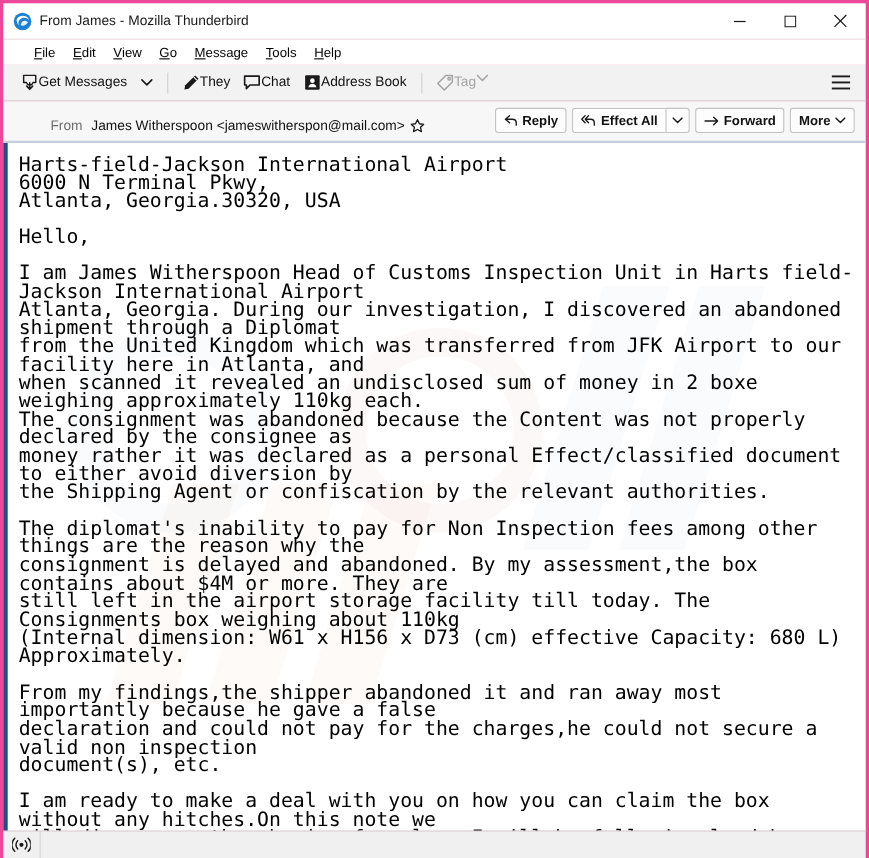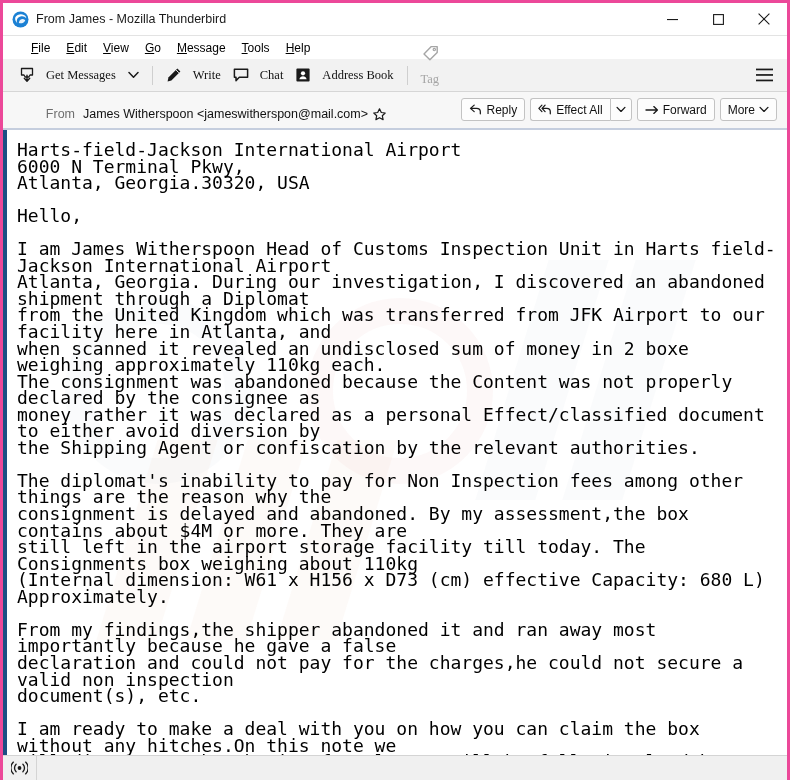--- a/index.html
+++ b/index.html
@@ -71,30 +71,29 @@
     height: 33px;
     background: #f2f2f2;
     border-bottom: 1px solid #d6d6d6;
     display: flex;
     align-items: center;
     padding: 0 6px 0 10px;
     flex: 0 0 auto;
   }
   .tbtn {
     display: flex;
-    align-items: flex-end;
-    gap: 11px;
+    align-items: flex-start;
+    gap: 0;
     font-size: 12.5px;
     color: #121212;
     padding: 3px 6px;
     border-radius: 3px;
     white-space: nowrap;
-    font-family: Liberation Serif, serif;
-  }
-  .tbtn.disabled { color: #a5a5a5; flex-direction: column; }
+  }
+  .tbtn.disabled { color: #a5a5a5; }
   .tbtn svg { display: block; flex: 0 0 auto; }
   .tsep {
     width: 1px; height: 19px;
     background: #cfcfcf;
     margin: 0 7px;
     flex: 0 0 auto;
   }
   .tspacer { flex: 1 1 auto; }
   .hamburger { padding: 4px 8px; display: flex; align-items: center; }
 
@@ -136,20 +135,21 @@
   .abtn {
     display: flex; align-items: center; gap: 4px;
     border: 1px solid #c3c3c3;
     background: #fdfdfd;
     border-radius: 3px;
     font-size: 12px;
     color: #121212;
     padding: 3px 7px;
     height: 23px;
     white-space: nowrap;
+    font-weight: bold;
   }
   .abtn svg { display: block; }
   .split { display: flex; align-items: stretch; }
   .split .abtn:first-child { border-radius: 3px 0 0 3px; border-right: none; }
   .split .abtn:last-child { border-radius: 0 3px 3px 0; padding: 3px 5px; }
 
   
   .bodywrap {
     flex: 1 1 auto;
     background: #ffffff;
@@ -266,21 +266,21 @@
       </svg>
     </div>
 
     <div class="tsep"></div>
 
     <div class="tbtn">
       <svg width="16" height="16" viewBox="0 0 16 16">
         <path d="M11.4 1.6 L14.4 4.6 L5.4 13.6 L1.6 14.4 L2.4 10.6 Z" fill="#1a1a1a"></path>
         <path d="M10.2 3.1 L12.9 5.8" stroke="#ffffff" stroke-width="1"></path>
       </svg>
-      <span>Write</span>
+      <span>They</span>
     </div>
 
     <div class="tbtn">
       <svg width="16" height="16" viewBox="0 0 16 16">
         <path d="M1.4 2.2 h13.2 v8.1 h-8.3 l-3.3 3.3 v-3.3 h-1.6 z" fill="none" stroke="#1a1a1a" stroke-width="1.5" stroke-linejoin="round"></path>
       </svg>
       <span>Chat</span>
     </div>
 
     <div class="tbtn">

